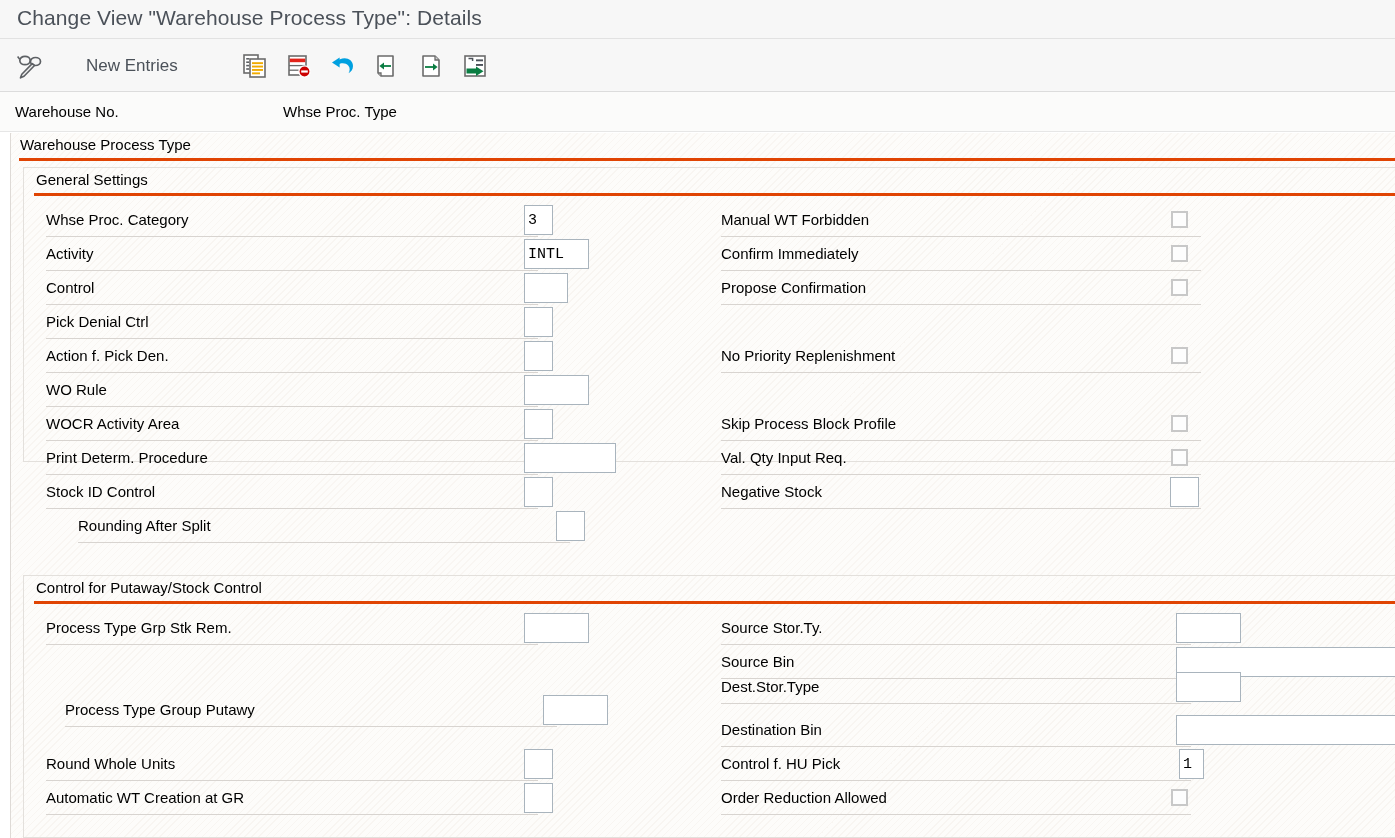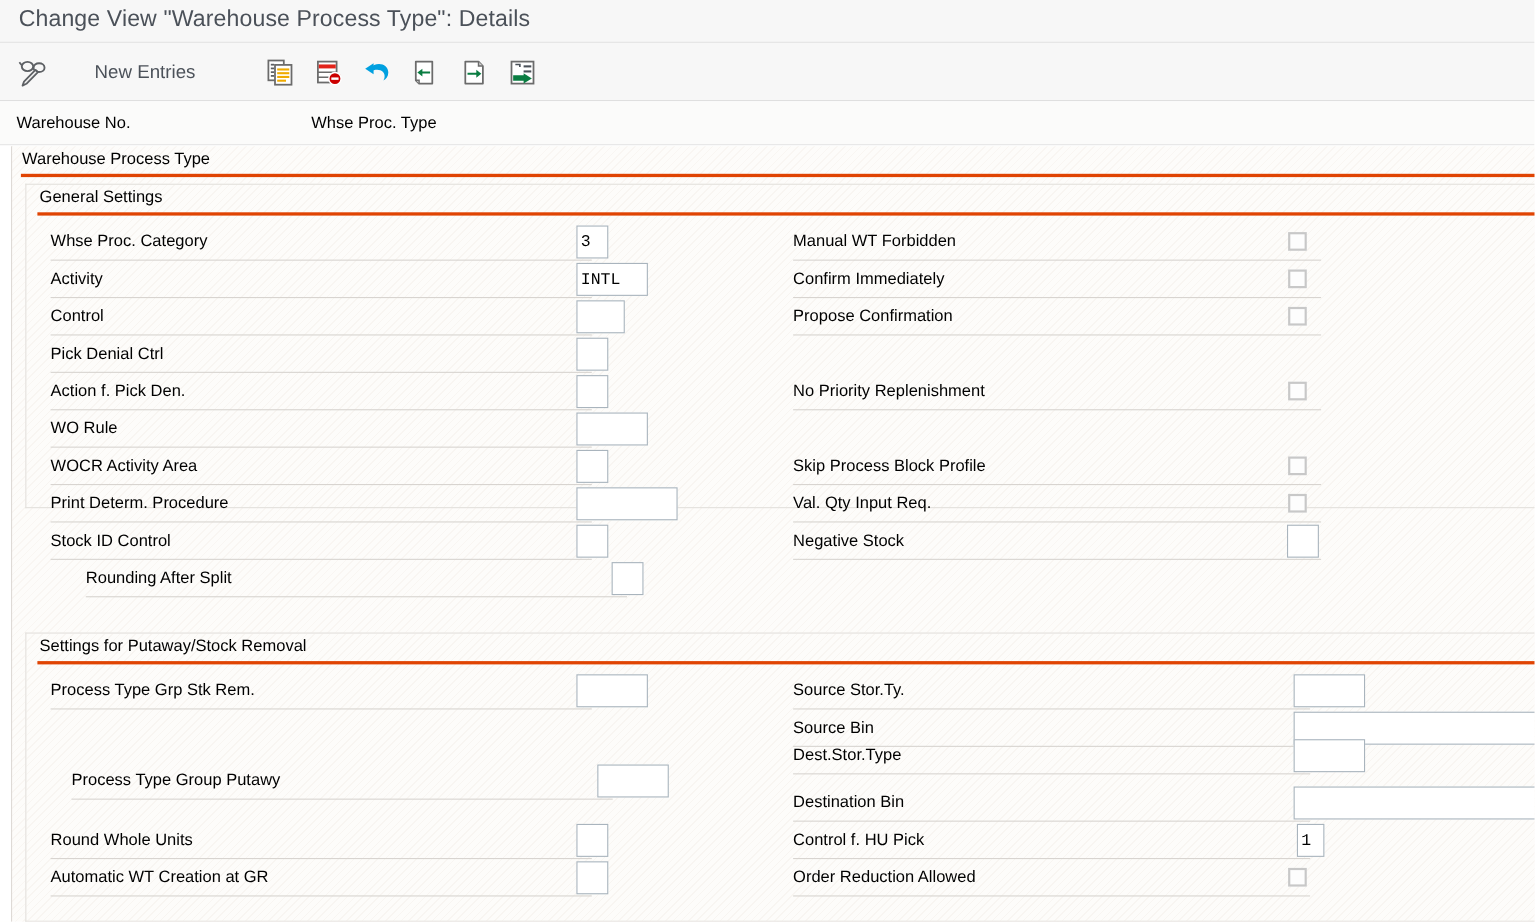--- a/index.html
+++ b/index.html
@@ -321,21 +321,21 @@
           </div>
           <div class="frow" style="left: 697px; top: 307px; width: 480px;">
             <div class="flabel">Negative Stock</div>
             <div class="fund" style="width: 480px;"></div>
             <input class="fin" style="width: 29px; height: 30px; left: 449px;">
           </div>
         </div>
     </div>
 
     <div class="panel" id="panelPutaway" style="left:12px;top:442px;width:1383px;height:263px;">
-      <div class="phdr">Settings for Putaway/Stock Removal</div>
+      <div class="phdr">Control for Putaway/Stock Control</div>
       <div class="pline" style="width:1373px;"></div>
       <div id="prLeft">
           <div class="frow" style="left: 22px; top: 35px; width: 530px;">
             <div class="flabel">Process Type Grp Stk Rem.</div>
             <div class="fund" style="width: 492px;"></div>
             <input class="fin" style="width: 65px; height: 30px; left: 478px;">
           </div>
           <div class="frow" style="left: 22px; top: 117px; width: 530px; margin-left: 19px;">
             <div class="flabel">Process Type Group Putawy</div>
             <div class="fund" style="width: 492px;"></div>

